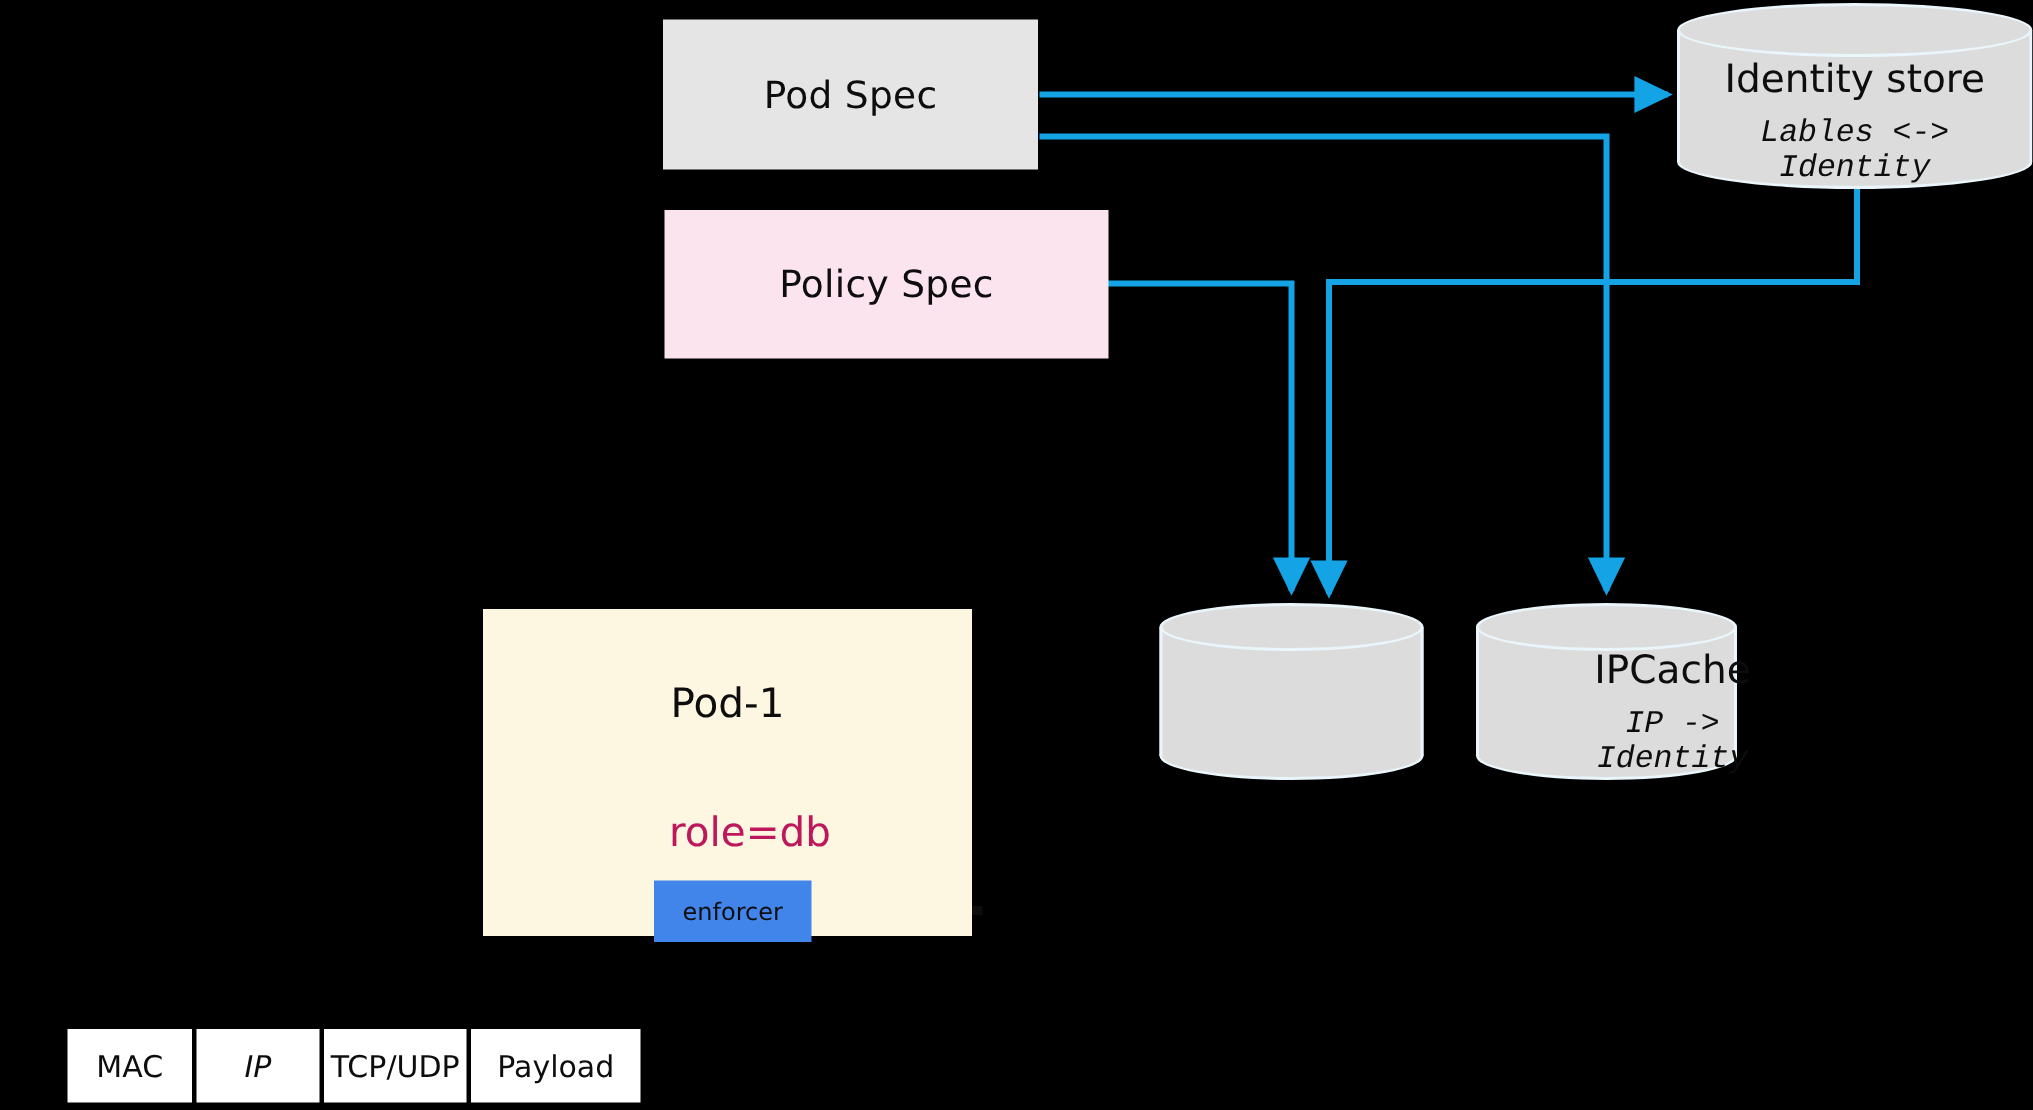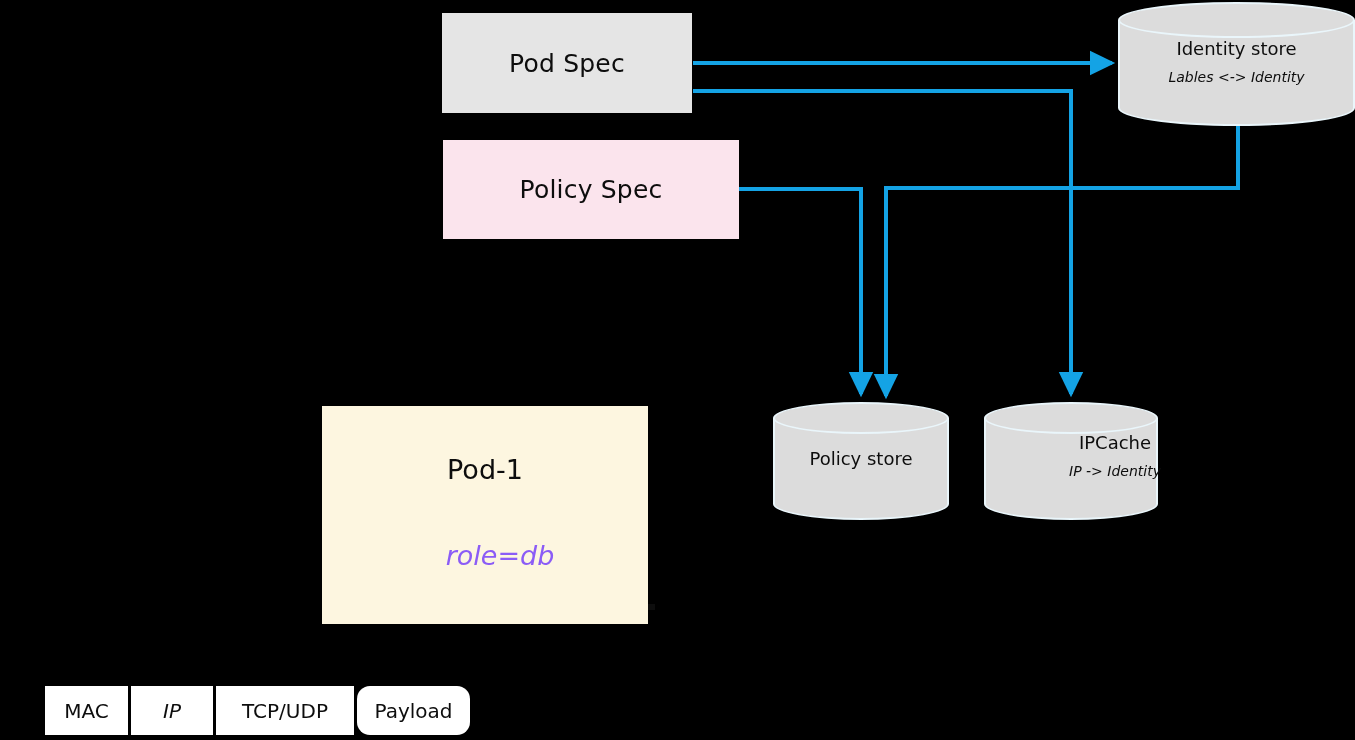--- a/index.html
+++ b/index.html
@@ -61,22 +61,21 @@
     text-align: center;
     font-size: 27px;
     color: #0d0d0d;
   }
   #pod-1-label {
     position: absolute;
     left: 0; top: 134px;
     width: 356px;
     text-align: center;
     font-size: 27px;
-    color: #8b5cf6;
-    font-style: italic;
+    color: #be185d;
   }
   #enforcer {
     position: absolute;
     left: 436px; top: 587px;
     width: 105px; height: 41px;
     background: #4285ea;
     display: flex;
     align-items: center;
     justify-content: center;
     font-size: 16px;
@@ -103,22 +102,22 @@
     border: 2px solid #eaf6fb;
     border-radius: 50%;
   }
   .cyl .label-wrap {
     position: absolute;
     left: 0;
     width: 100%;
     text-align: center;
     color: #0d0d0d;
   }
-  .cyl .label-main { font-size: 18px; display: block; }
-  .cyl .label-sub  { font-size: 14px; font-style: italic; display: block; margin-top: 10px; }
+  .cyl .label-main { font-size: 26px; display: block; }
+  .cyl .label-sub  { font-size: 21px; font-style: italic; display: block; margin-top: 10px; font-family: Liberation Mono, monospace; }
 
   #identity-store { left: 1118px; top: 2px; width: 237px; height: 124px; }
   #identity-store .top    { top: 0;    width: 237px; height: 36px; }
   #identity-store .body   { top: 18px; width: 237px; height: 88px; }
   #identity-store .bottom { top: 88px; width: 237px; height: 36px; }
   #identity-store .label-wrap { top: 36px; }
 
   #policy-store { left: 773px; top: 402px; width: 176px; height: 118px; }
   #policy-store .top    { top: 0;    width: 176px; height: 32px; }
   #policy-store .body   { top: 16px; width: 176px; height: 86px; }
@@ -144,22 +143,22 @@
     color: #0d0d0d;
     height: 49px;
     display: flex;
     align-items: center;
     justify-content: center;
     font-size: 20px;
     box-sizing: border-box;
   }
   .pc-0 { width: 83px; }
   .pc-1 { width: 82px; font-style: italic; }
-  .pc-2 { width: 138px; }
-  .pc-3 { width: 113px; border-radius: 13px; }
+  .pc-2 { width: 95px; }
+  .pc-3 { width: 113px; }
 </style>
 </head>
 <body>
 
 <div id="canvas">
 
   <svg class="wires" viewBox="0 0 1355 740" xmlns="http://www.w3.org/2000/svg">
     <defs>
       <marker id="arrowblue" markerWidth="7" markerHeight="7" refX="5.6" refY="3.5" orient="auto" markerUnits="strokeWidth">
         <path d="M0,0.4 L6.4,3.5 L0,6.6 z" fill="#14a3e5"></path>
@@ -192,40 +191,40 @@
     <div class="label-wrap">
       <span class="label-main">Identity store</span>
       <span class="label-sub">Lables &lt;-&gt; Identity</span>
     </div>
   </div>
 
   <div class="cyl" id="policy-store">
     <div class="bottom"></div>
     <div class="body"></div>
     <div class="top"></div>
-    <div class="label-wrap">
-      <span class="label-main">Policy store</span>
-    </div>
   </div>
 
   <div class="cyl" id="ipcache">
     <div class="bottom"></div>
     <div class="body"></div>
     <div class="top"></div>
     <div class="label-wrap">
       <span class="label-main">IPCache</span>
       <span class="label-sub">IP -&gt; Identity</span>
     </div>
   </div>
 
   <div id="pod-1">
     <div id="pod-1-title">Pod-1</div>
     <div id="pod-1-label">role=db</div>
   </div>
 
+  <div id="enforcer">
+    <span>enforcer</span>
+  </div>
 
   <div id="packet-bar">
     <div class="packet-cell pc-0">
       <span>MAC</span>
     </div>
     <div class="packet-cell pc-1">
       <span>IP</span>
     </div>
     <div class="packet-cell pc-2">
       <span>TCP/UDP</span>

